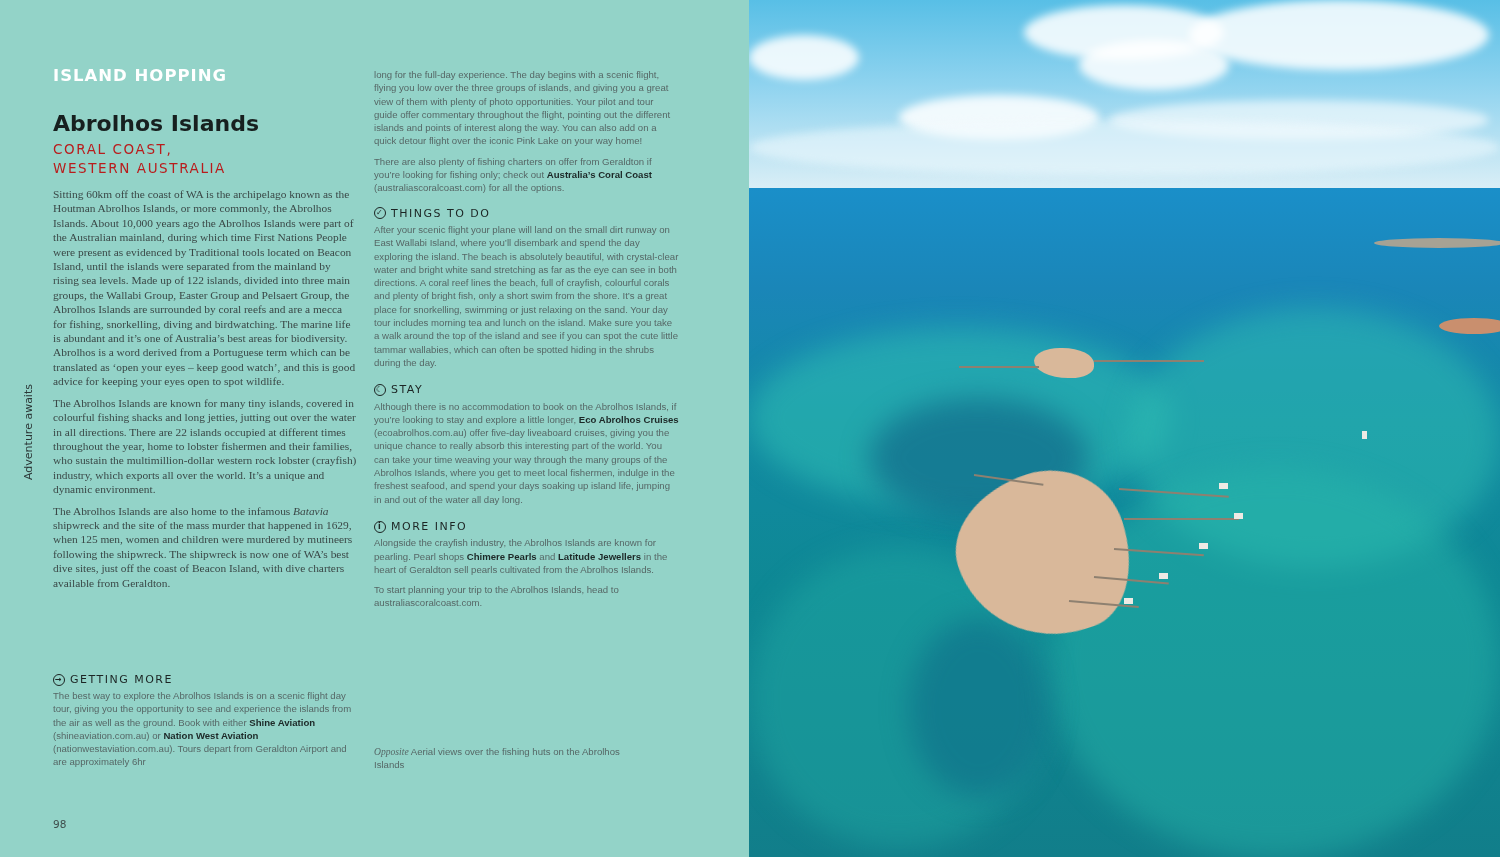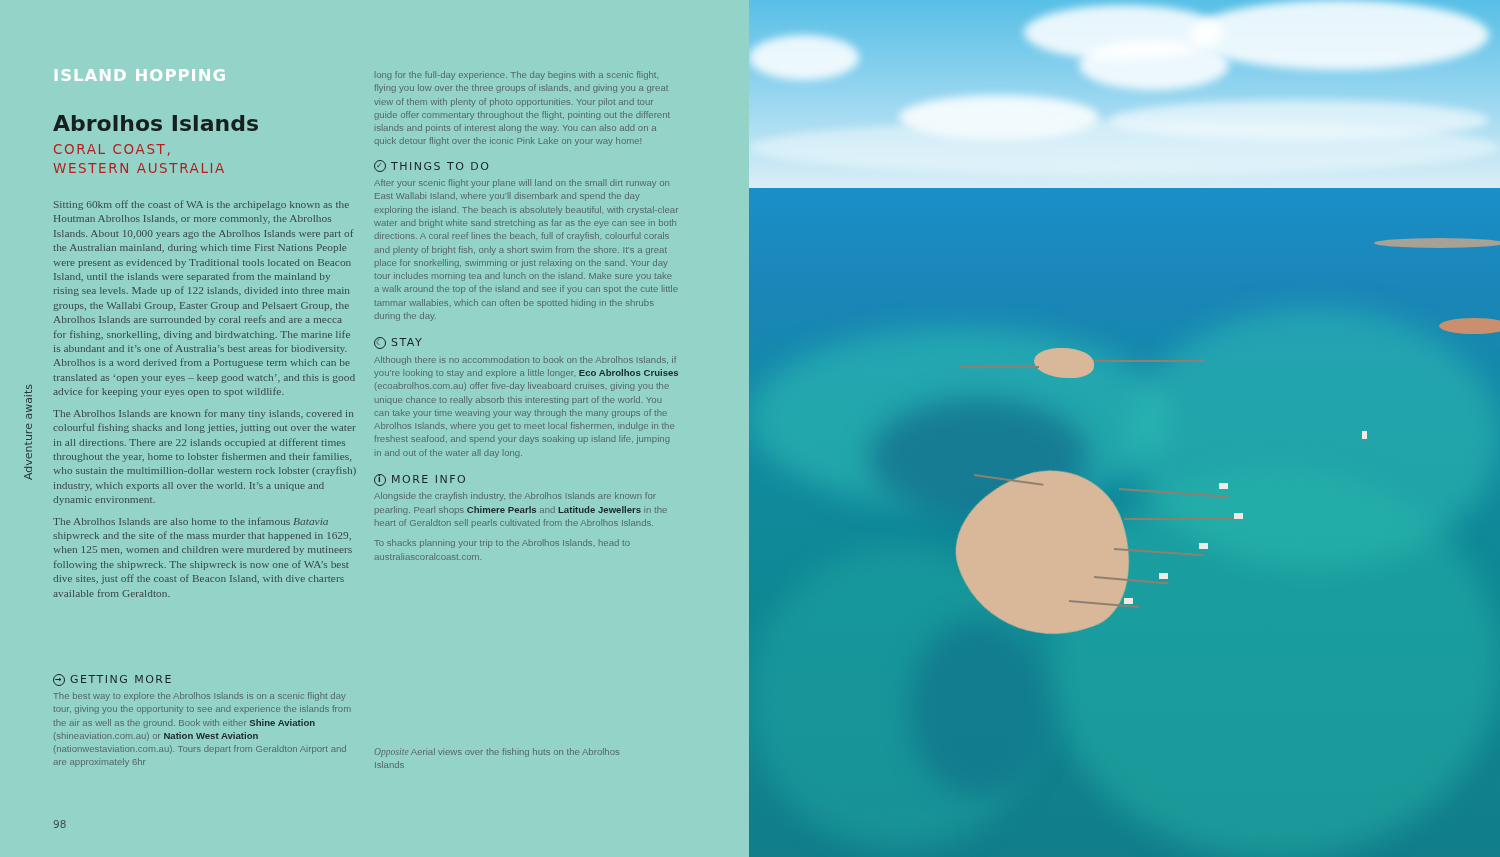--- a/index.html
+++ b/index.html
@@ -43,57 +43,58 @@
 <div class="page-left">
   <div class="kicker">ISLAND HOPPING</div>
   <div class="title">Abrolhos Islands</div>
   <div class="subtitle">
     <div>CORAL COAST,</div>
     <div>WESTERN AUSTRALIA</div>
   </div>
 
   <div class="vertical">Adventure awaits</div>
 
-  <div class="serif-body" style="top:197px;">
+  <div class="serif-body" style="top:187px;">
     <p>Sitting 60km off the coast of WA is the archipelago known as the Houtman Abrolhos Islands, or more commonly, the Abrolhos Islands. About 10,000 years ago the Abrolhos Islands were part of the Australian mainland, during which time First Nations People were present as evidenced by Traditional tools located on Beacon Island, until the islands were separated from the mainland by rising sea levels. Made up of 122 islands, divided into three main groups, the Wallabi Group, Easter Group and Pelsaert Group, the Abrolhos Islands are surrounded by coral reefs and are a mecca for fishing, snorkelling, diving and birdwatching. The marine life is abundant and it’s one of Australia’s best areas for biodiversity. Abrolhos is a word derived from a Portuguese term which can be translated as ‘open your eyes – keep good watch’, and this is good advice for keeping your eyes open to spot wildlife.</p>
     <p>The Abrolhos Islands are known for many tiny islands, covered in colourful fishing shacks and long jetties, jutting out over the water in all directions. There are 22 islands occupied at different times throughout the year, home to lobster fishermen and their families, who sustain the multimillion-dollar western rock lobster (crayfish) industry, which exports all over the world. It’s a unique and dynamic environment.</p>
     <p><span>The Abrolhos Islands are also home to the infamous </span><i>Batavia</i><span> shipwreck and the site of the mass murder that happened in 1629, when 125 men, women and children were murdered by mutineers following the shipwreck. The shipwreck is now one of WA’s best dive sites, just off the coast of Beacon Island, with dive charters available from Geraldton.</span></p>
   </div>
 
   <div class="block" style="left:53px; top:673px;">
     <div class="section-head">
       <span class="ico">→</span>
       <span>GETTING MORE</span>
     </div>
     <div class="sans-body">
       <span>The best way to explore the Abrolhos Islands is on a scenic flight day tour, giving you the opportunity to see and experience the islands from the air as well as the ground. Book with either </span><b>Shine Aviation</b><span> (shineaviation.com.au) or </span><b>Nation West Aviation</b><span> (nationwestaviation.com.au). Tours depart from Geraldton Airport and are approximately 6hr</span>
     </div>
   </div>
 
   <div class="block sans-body" style="left:374px; top:68px;">
     <p>long for the full-day experience. The day begins with a scenic flight, flying you low over the three groups of islands, and giving you a great view of them with plenty of photo opportunities. Your pilot and tour guide offer commentary throughout the flight, pointing out the different islands and points of interest along the way. You can also add on a quick detour flight over the iconic Pink Lake on your way home!</p>
+    <p><span>There are also plenty of fishing charters on offer from Geraldton if you’re looking for fishing only; check out </span><b>Australia’s Coral Coast</b><span> (australiascoralcoast.com) for all the options.</span></p>
 
     <div class="section-head" style="margin-top:12px;">
       <span class="ico">✓</span>
       <span>THINGS TO DO</span>
     </div>
     <p>After your scenic flight your plane will land on the small dirt runway on East Wallabi Island, where you’ll disembark and spend the day exploring the island. The beach is absolutely beautiful, with crystal-clear water and bright white sand stretching as far as the eye can see in both directions. A coral reef lines the beach, full of crayfish, colourful corals and plenty of bright fish, only a short swim from the shore. It’s a great place for snorkelling, swimming or just relaxing on the sand. Your day tour includes morning tea and lunch on the island. Make sure you take a walk around the top of the island and see if you can spot the cute little tammar wallabies, which can often be spotted hiding in the shrubs during the day.</p>
 
     <div class="section-head" style="margin-top:14px;">
       <span class="ico">☾</span>
       <span>STAY</span>
     </div>
     <p><span>Although there is no accommodation to book on the Abrolhos Islands, if you’re looking to stay and explore a little longer, </span><b>Eco Abrolhos Cruises</b><span> (ecoabrolhos.com.au) offer five-day liveaboard cruises, giving you the unique chance to really absorb this interesting part of the world. You can take your time weaving your way through the many groups of the Abrolhos Islands, where you get to meet local fishermen, indulge in the freshest seafood, and spend your days soaking up island life, jumping in and out of the water all day long.</span></p>
 
     <div class="section-head" style="margin-top:14px;">
       <span class="ico">i</span>
       <span>MORE INFO</span>
     </div>
     <p><span>Alongside the crayfish industry, the Abrolhos Islands are known for pearling. Pearl shops </span><b>Chimere Pearls</b><span> and </span><b>Latitude Jewellers</b><span> in the heart of Geraldton sell pearls cultivated from the Abrolhos Islands.</span></p>
-    <p>To shacks planning your trip to the Abrolhos Islands, head to australiascoralcoast.com.</p>
+    <p>To start planning your trip to the Abrolhos Islands, head to australiascoralcoast.com.</p>
   </div>
 
   <div class="caption"><i>Opposite</i><span> Aerial views over the fishing huts on the Abrolhos Islands</span></div>
 
   <div class="pagenum">98</div>
 </div>
 
 <div class="page-right" title="Aerial view of small islands with fishing huts and jetties surrounded by turquoise water">
   <div class="sky">
     <div class="cloud" style="left:275px; top:5px; width:200px; height:55px;"></div>

